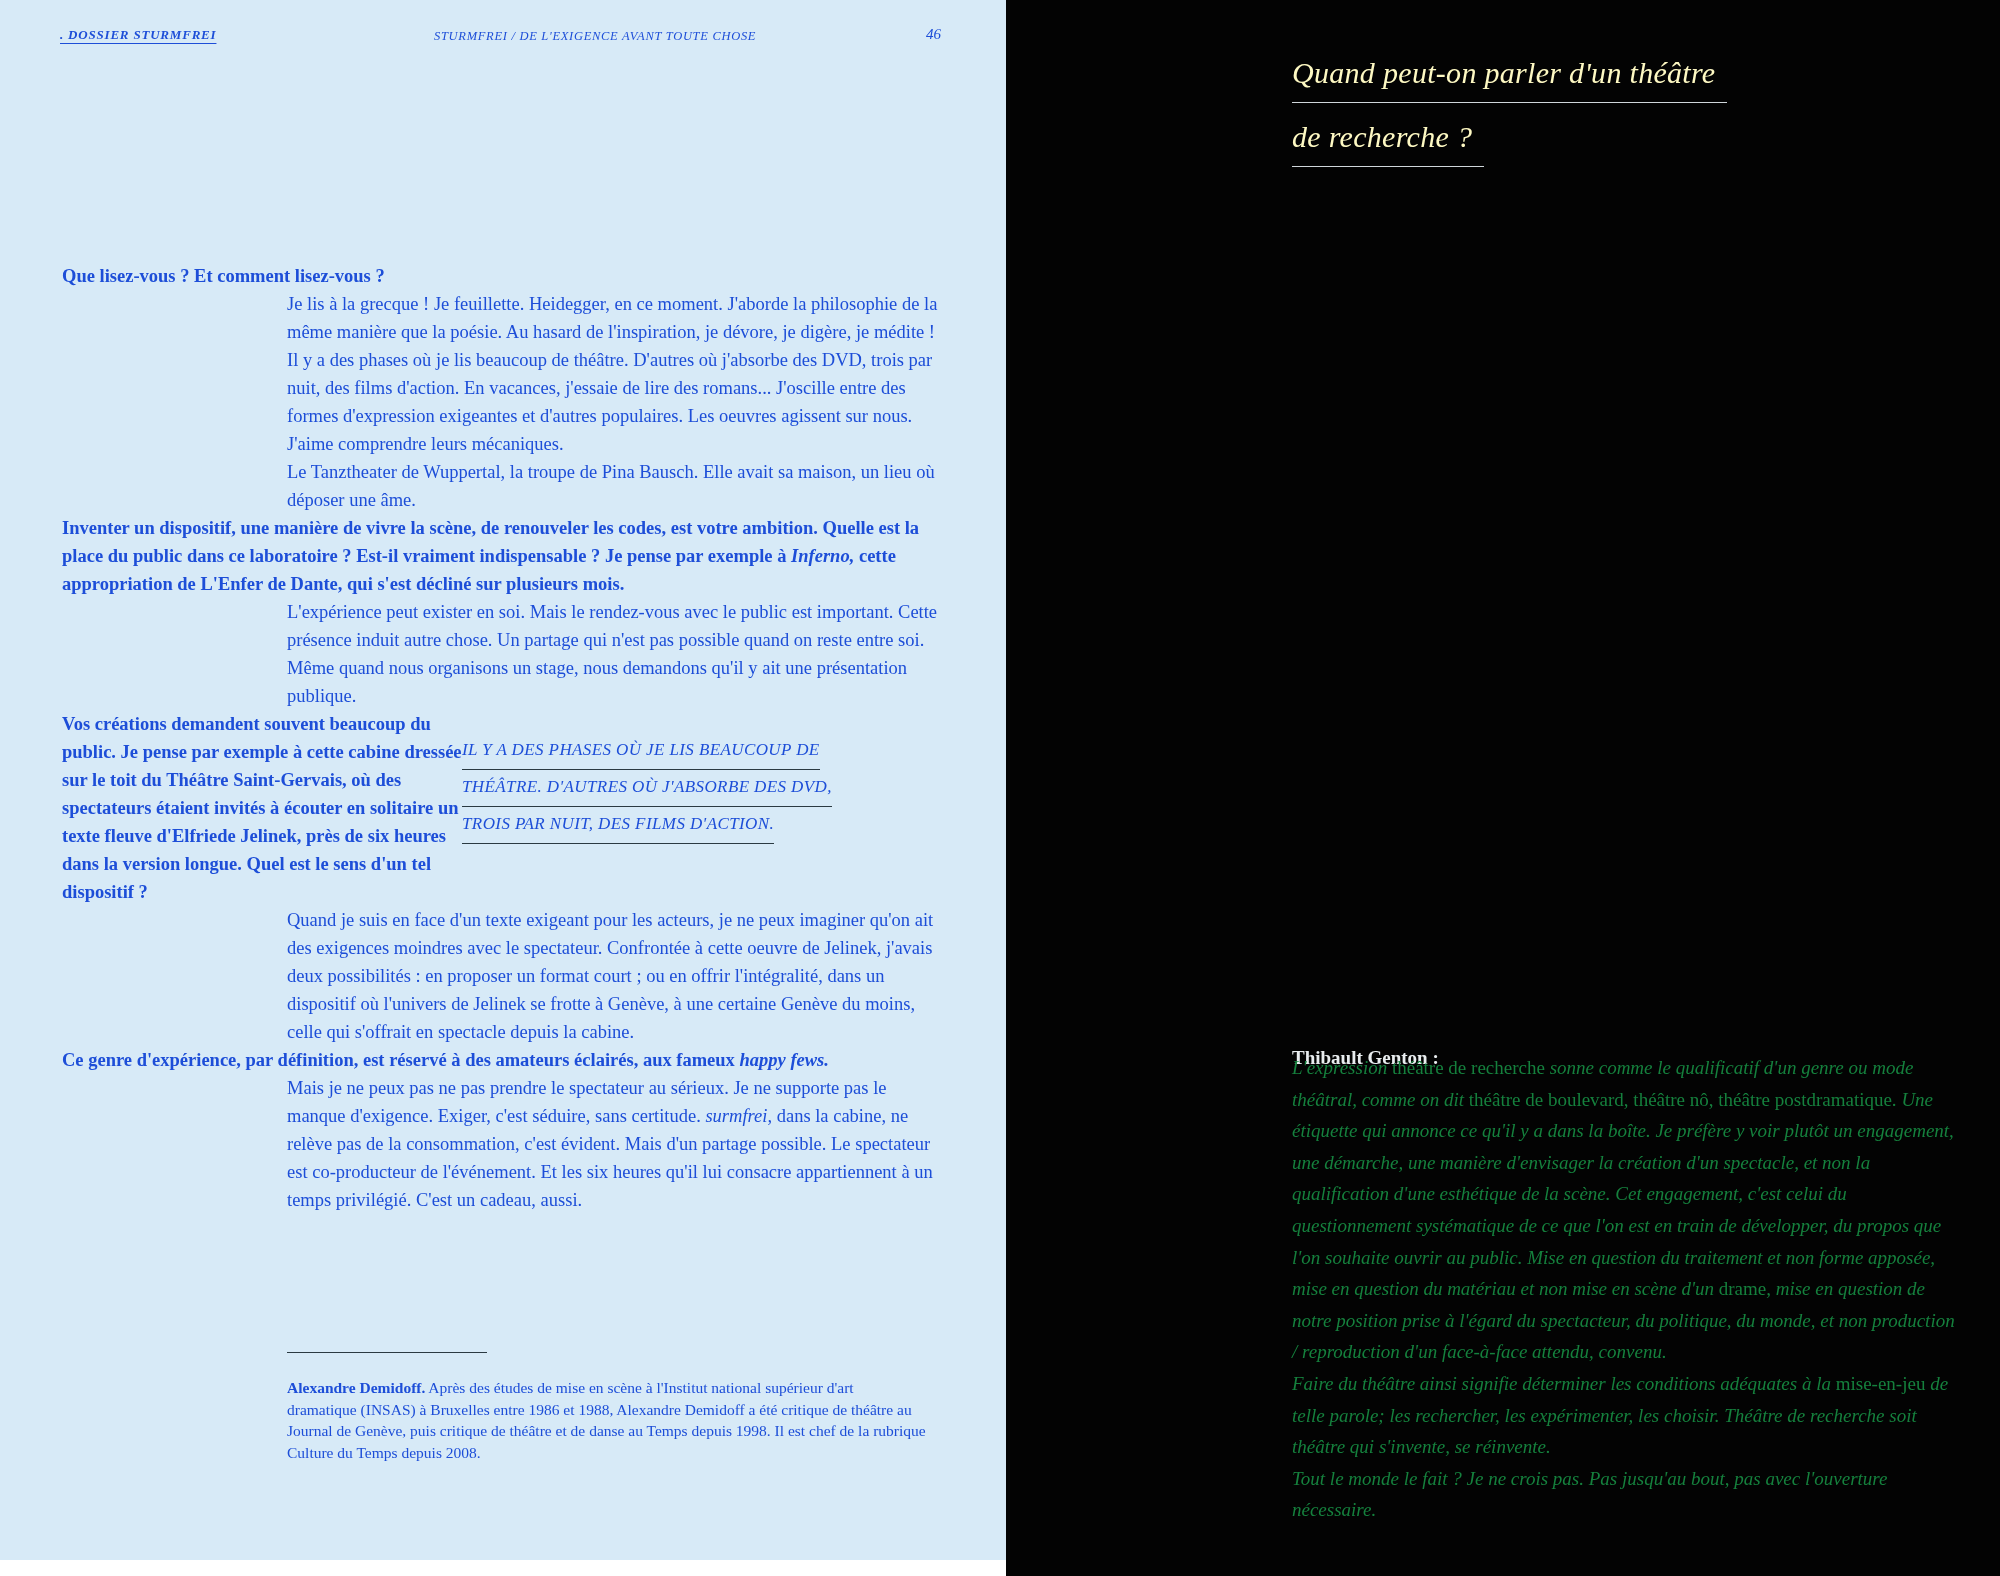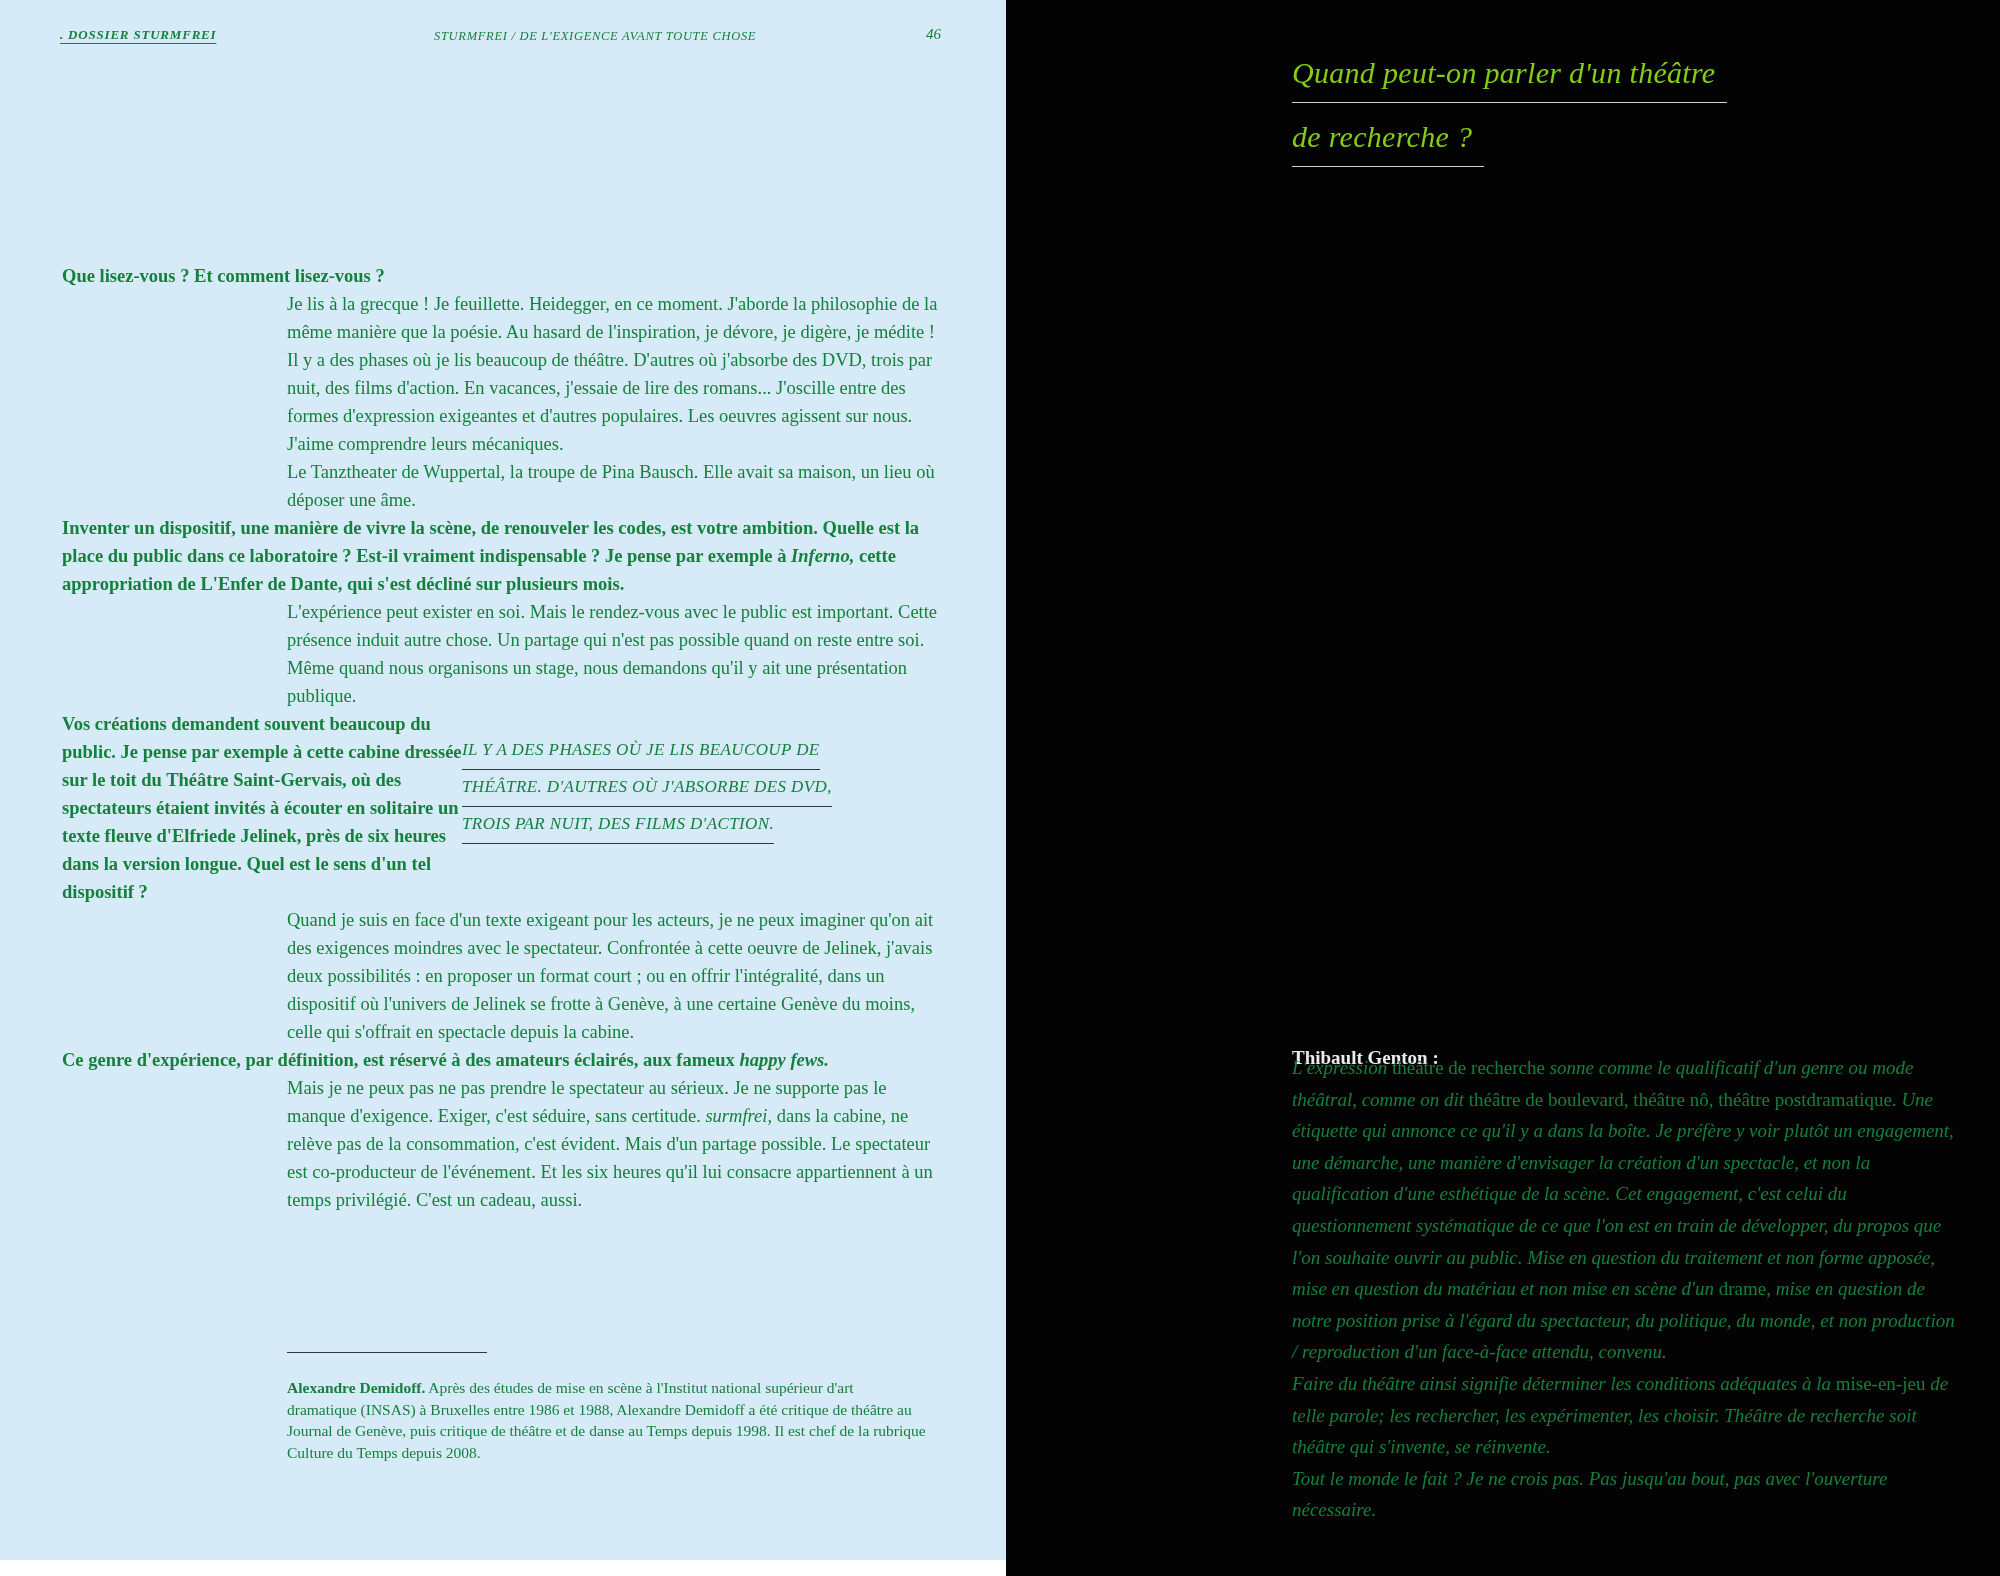--- a/index.html
+++ b/index.html
@@ -3,21 +3,21 @@
 <meta charset="utf-8">
 <style>
   html,body{margin:0;padding:0;}
   body{
     width:2000px;height:1576px;position:relative;overflow:hidden;
     font-family:"Liberation Serif", serif;background:#ffffff;
   }
   
   .page-left{
     position:absolute;left:0;top:0;width:1006px;height:1560px;
-    background:#d7eaf7;color:#15803d;
+    background:#d7eaf7;color:#1d4ed8;
   }
   .page-left-bottom-strip{
     position:absolute;left:0;top:1560px;width:1006px;height:16px;background:#ffffff;
   }
   .page-right{
     position:absolute;left:1006px;top:0;width:994px;height:1576px;
     background:#030303;color:#dfe5e8;
   }
   
   .hdr-section{
@@ -57,21 +57,21 @@
   .bio{
     position:absolute;left:287px;top:1352px;width:640px;
     font-size:15.5px;line-height:21.5px;
   }
   .bio-rule{
     width:200px;border-top:1.3px solid #2a3a42;margin:0 0 24px 0;
   }
   
   .r-title{
     position:absolute;left:286px;top:56px;
-    font-size:30px;font-style:italic;color:#84cc16;letter-spacing:0.3px;
+    font-size:30px;font-style:italic;color:#fef9c3;letter-spacing:0.3px;
   }
   .r-title-line{display:block;margin-bottom:17px;}
   .r-title-line span{
     display:inline-block;border-bottom:1.7px solid #cfd6da;
     padding:0 12px 12px 0;
   }
   .r-byline{
     position:absolute;left:286px;top:1047px;
     font-size:19px;font-weight:bold;color:#e9edef;
   }

